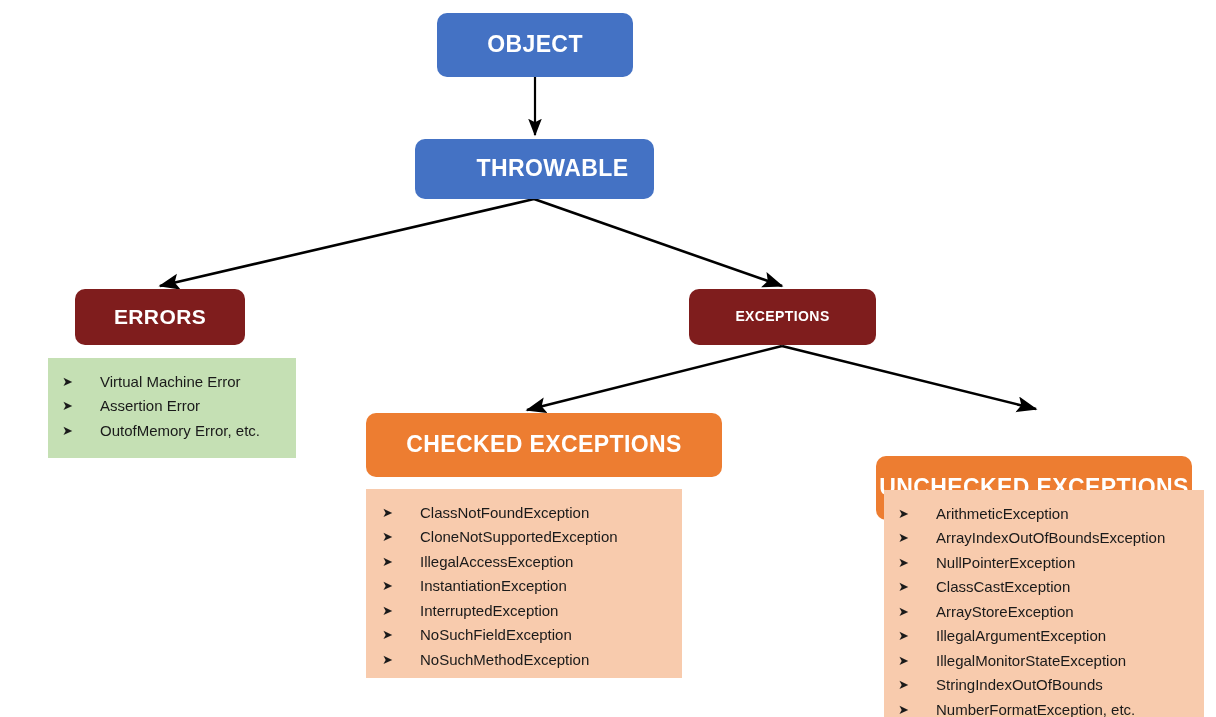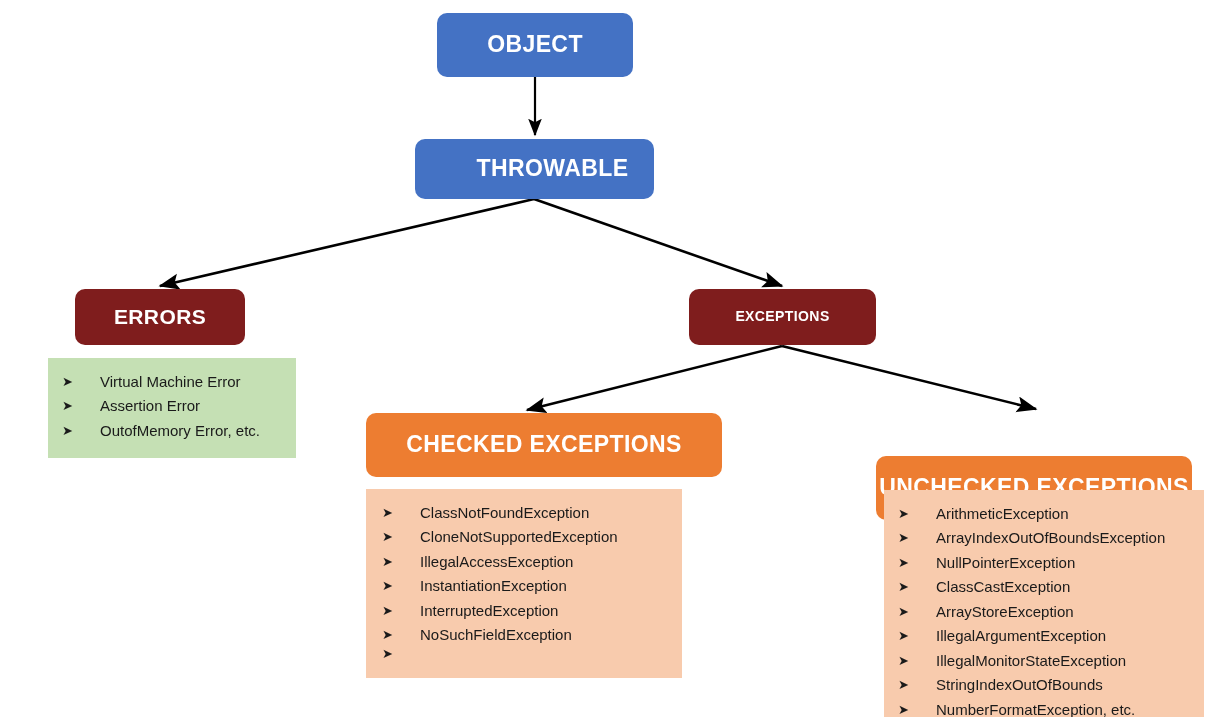--- a/index.html
+++ b/index.html
@@ -192,20 +192,21 @@
         <li>
           <span class="bullet-glyph">➤</span>
           <span class="bullet-text">InterruptedException</span>
         </li>
         <li>
           <span class="bullet-glyph">➤</span>
           <span class="bullet-text">NoSuchFieldException</span>
         </li>
         <li>
           <span class="bullet-glyph">➤</span>
+          <span class="bullet-text">NoSuchMethodException</span>
         </li>
       </ul>
   </div>
 
   <div class="panel lightorange" id="panel-unchecked">
     <ul class="bullet-list">
         <li>
           <span class="bullet-glyph">➤</span>
           <span class="bullet-text">ArithmeticException</span>
         </li>

